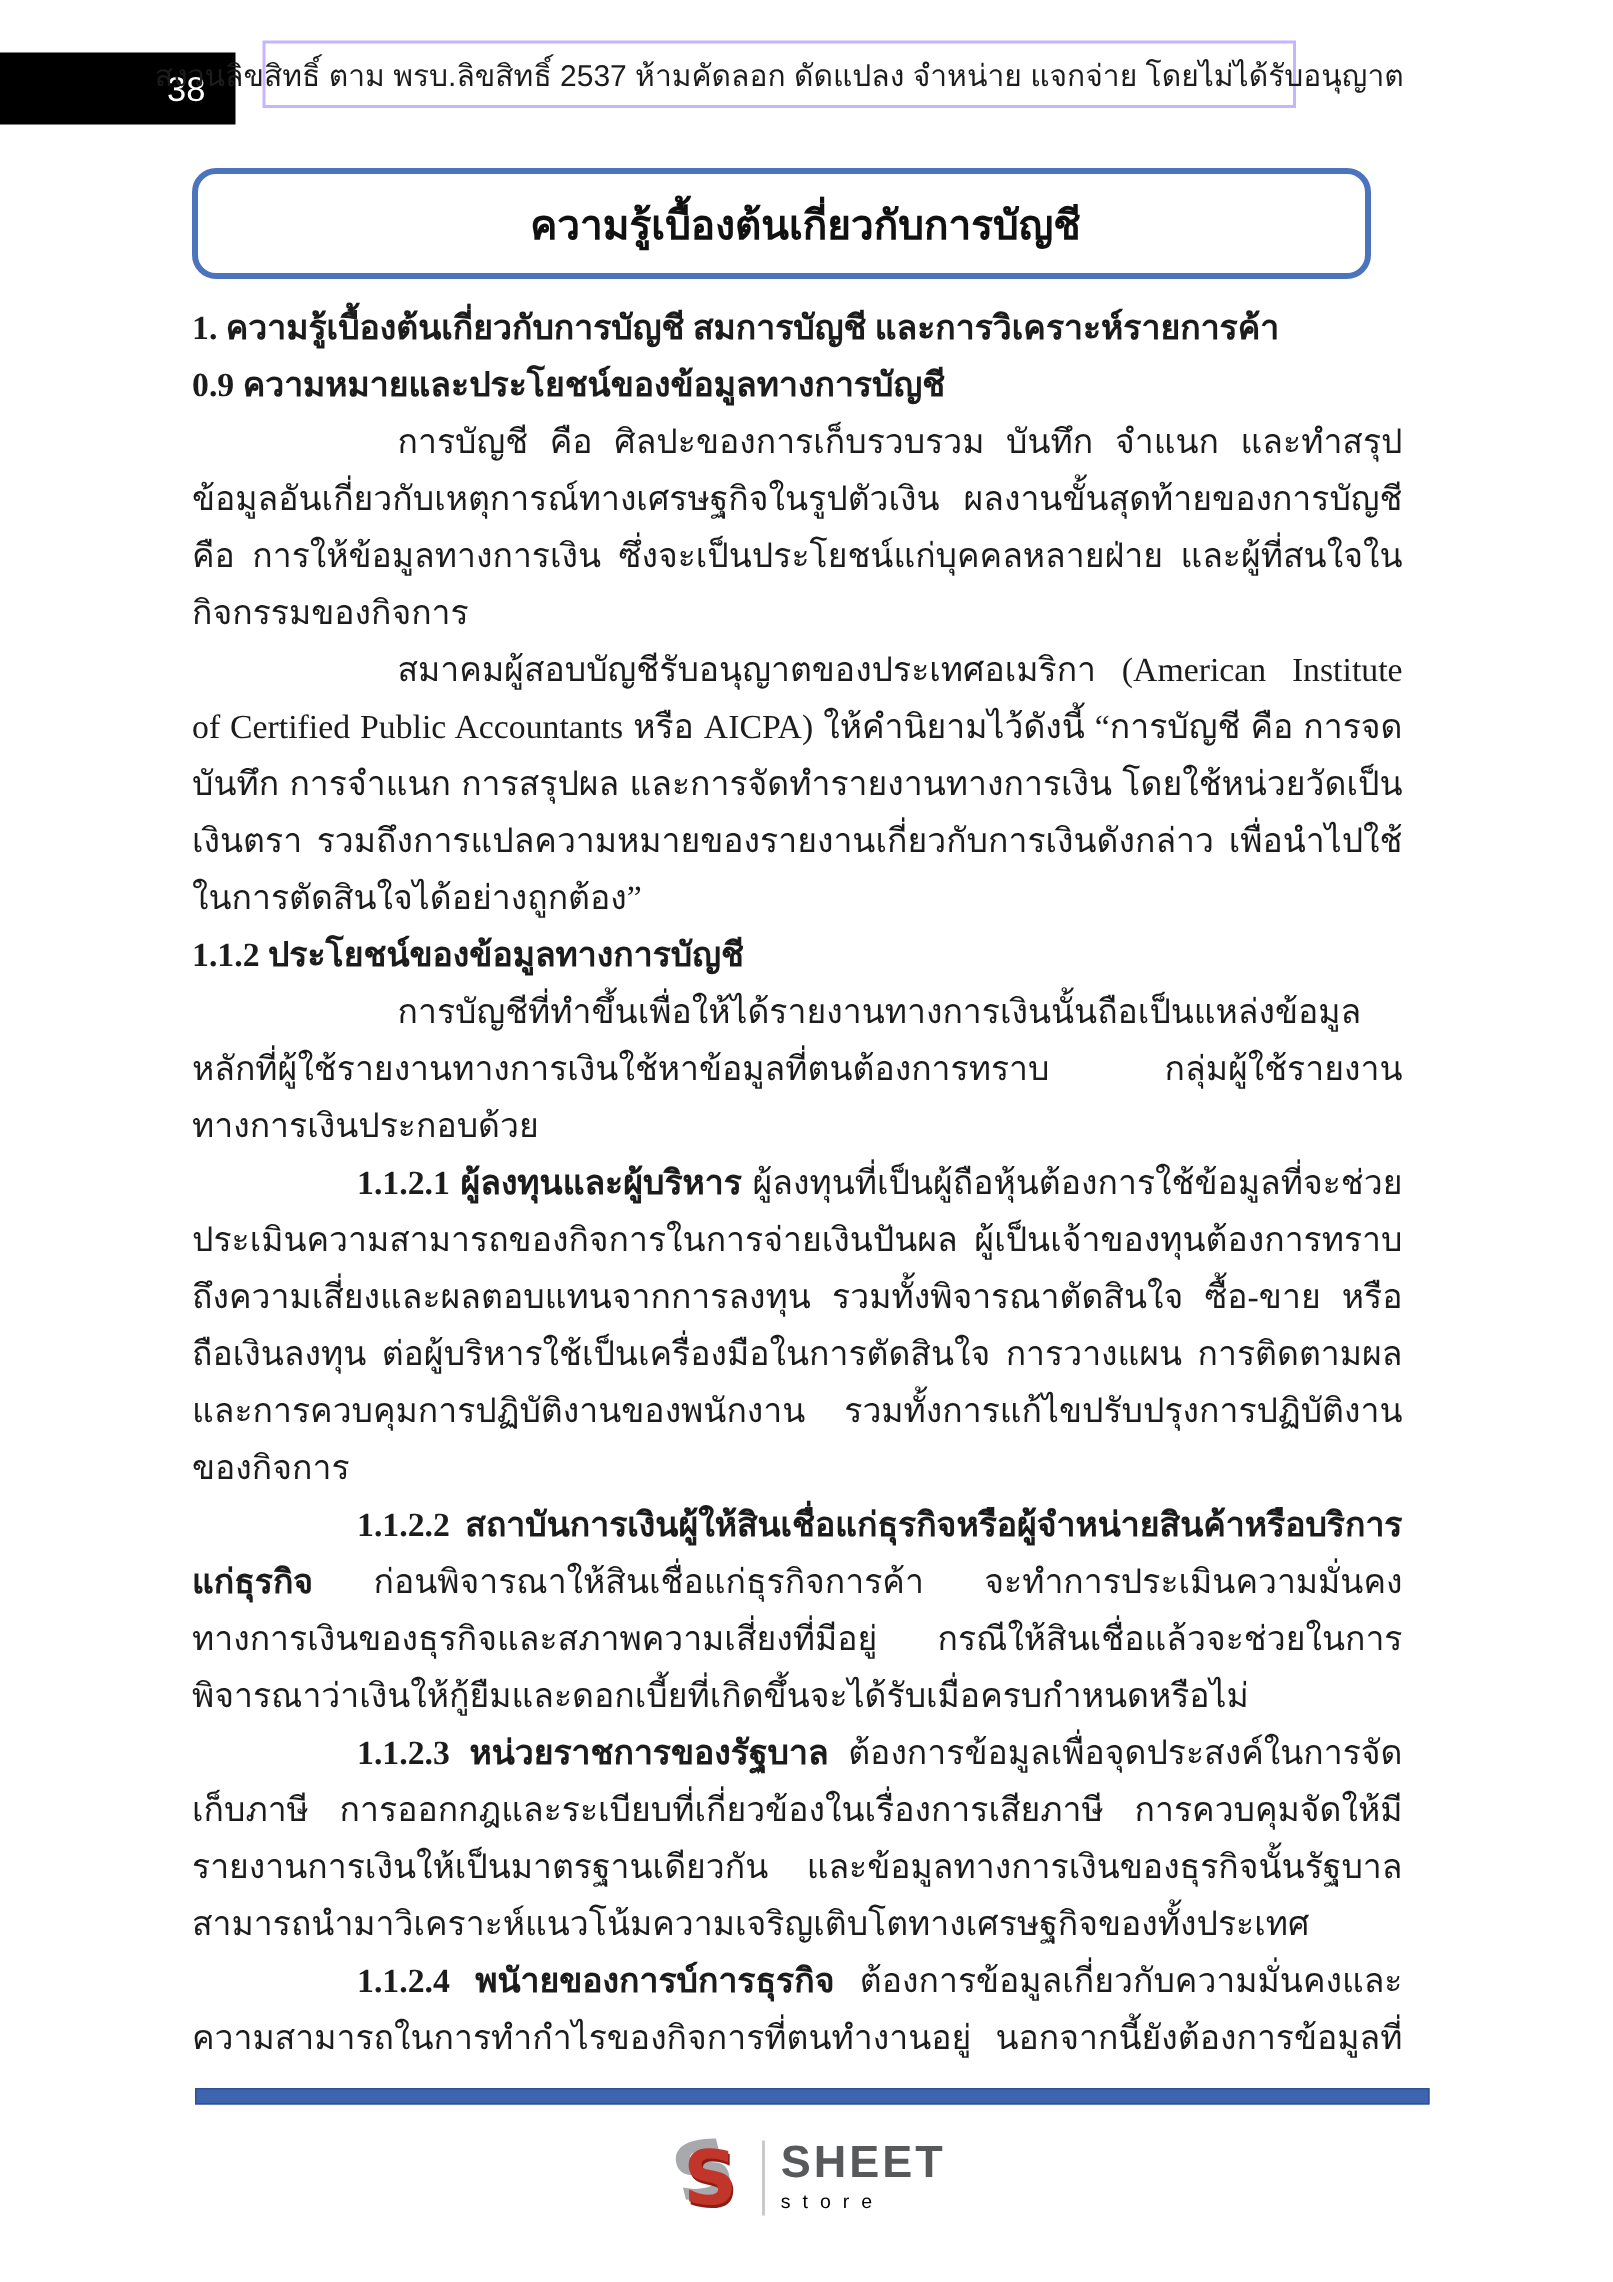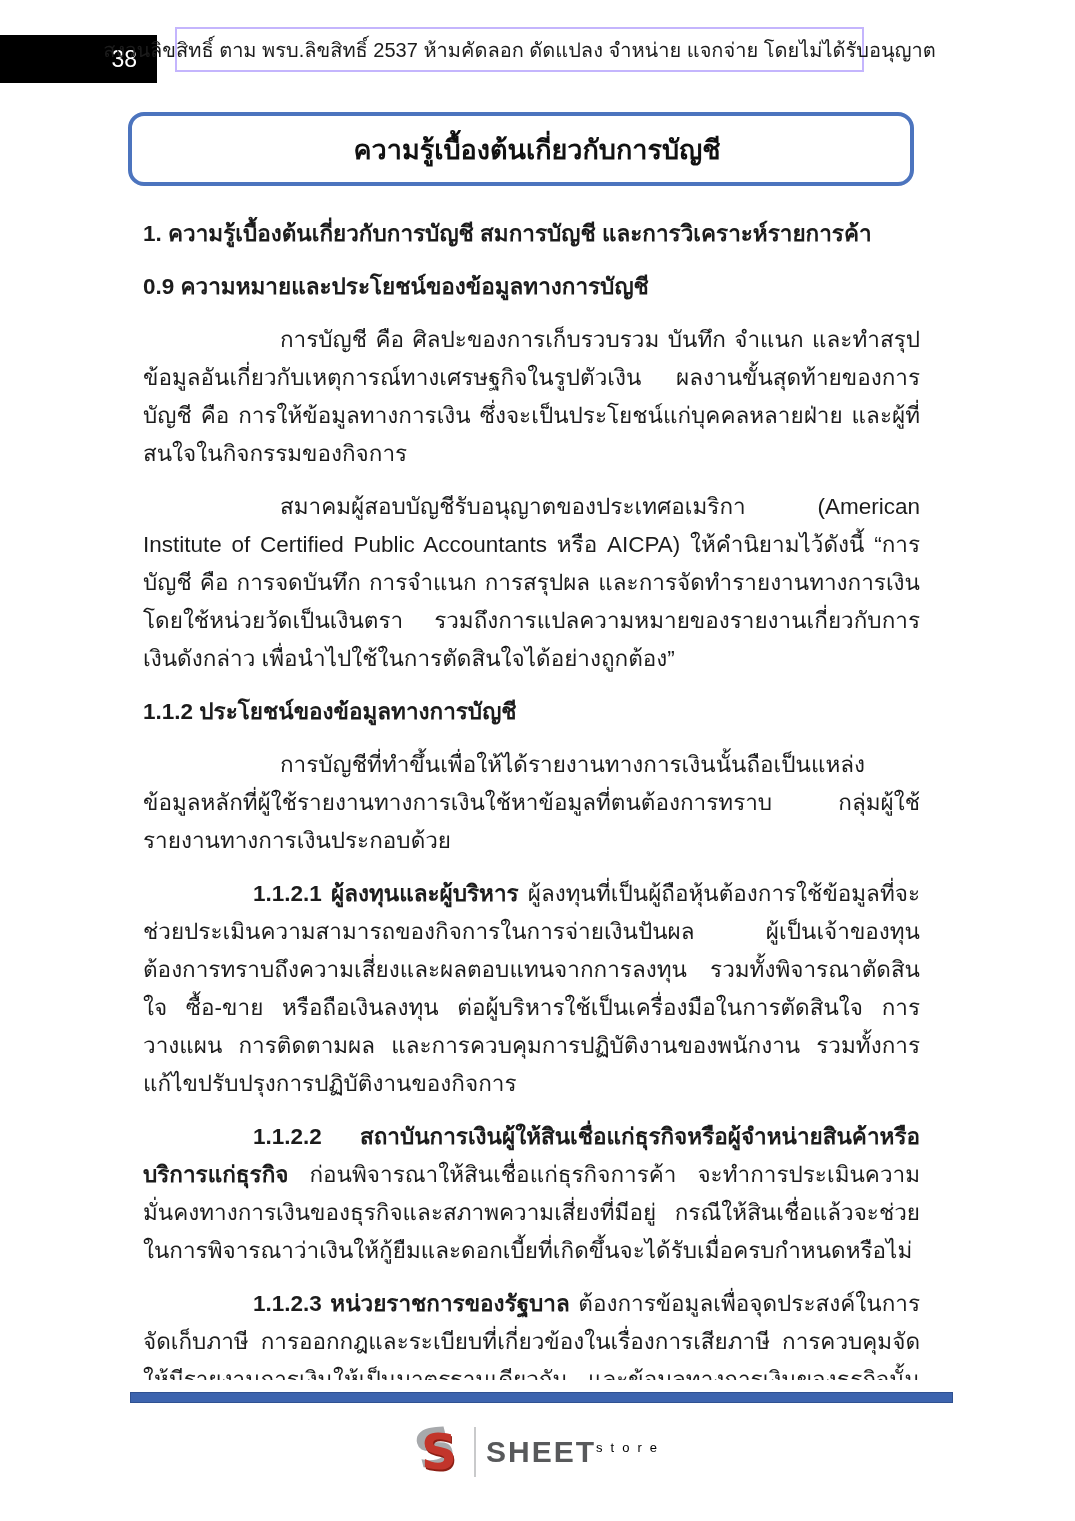--- a/index.html
+++ b/index.html
@@ -26,21 +26,21 @@
     border:4px solid #4c74be;border-radius:16px;box-sizing:border-box;
     display:flex;align-items:center;justify-content:center;padding-left:32px;
   }
   .title-box .t{font-size:27px;font-weight:bold;color:#111;}
   
   .content{
     position:absolute;left:128px;top:200px;width:807px;height:1180px;
     font-size:22.5px;line-height:38px;text-align:justify;overflow:hidden;
     overflow-wrap:break-word;
   }
-  .content p,.content h2,.content h3,.content h4{margin:15px;padding:0;font-size:inherit;}
+  .content p,.content h2,.content h3,.content h4{margin:0;padding:0;font-size:inherit;font-family:Liberation Serif, serif;}
   .h-l1{font-weight:bold;}
   .h-l2{font-weight:bold;padding-left:48px;}
   .h-l3{font-weight:bold;padding-left:90px;}
   .para{text-indent:137px;}
   .item{text-indent:110px;}
   .item .lead{font-weight:bold;}
   
   .footer-bar{
     position:absolute;left:130px;top:1392px;width:823px;height:11px;
     background:#3d64ae;border:1px solid #2f5191;box-sizing:border-box;
@@ -54,21 +54,21 @@
     position:absolute;left:-2px;top:-4px;font-size:52px;font-weight:900;
     color:#a7a9ac;transform:rotate(-14deg) scaleX(1.08);
     font-family:"DejaVu Sans",sans-serif;line-height:58px;width:100%;text-align:center;
   }
   .s-icon .s-front{
     position:absolute;left:2px;top:0;font-size:50px;font-weight:900;
     color:#c2352b;text-shadow:1px 2px 0 #8b1e14;
     font-family:"DejaVu Sans",sans-serif;line-height:58px;width:100%;text-align:center;
   }
   .brand-divider{width:2px;height:50px;background:#c9cacb;flex:0 0 auto;}
-  .brand-text{display:flex;flex-direction:row;justify-content:space-between;}
+  .brand-text{display:flex;flex-direction:column;justify-content:space-between;}
   .brand-name{font-size:30px;font-weight:bold;color:#58595b;letter-spacing:2px;line-height:30px;}
   .brand-sub{font-size:13px;color:#000000;letter-spacing:8px;line-height:18px;margin-top:2px;}
 </style>
 </head>
 <body>
 
 <div class="pageno-box">
   <span>38</span>
 </div>
 <div class="copyright-box">

